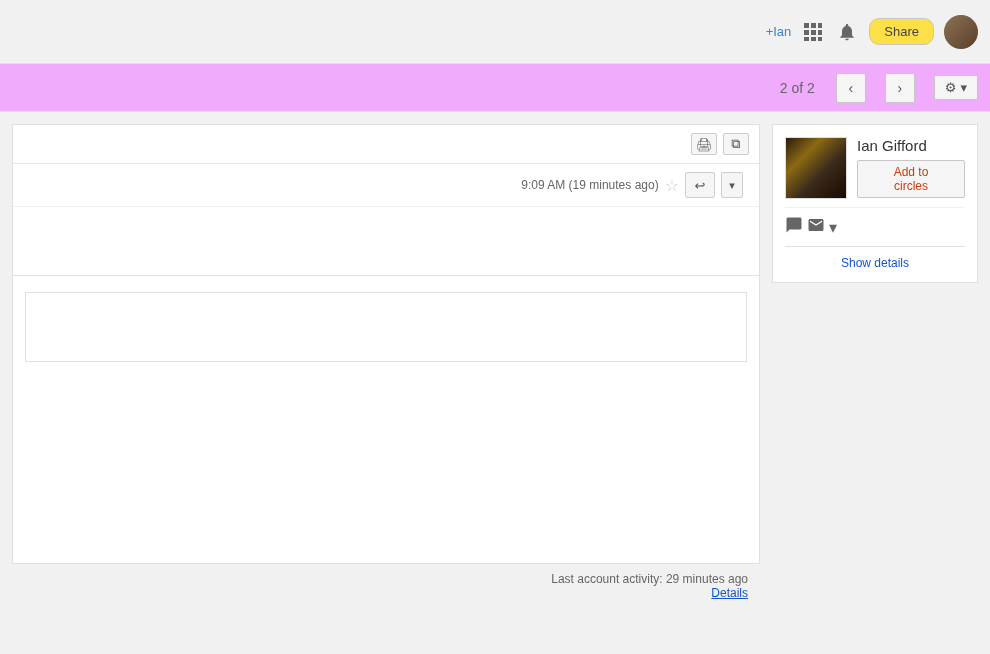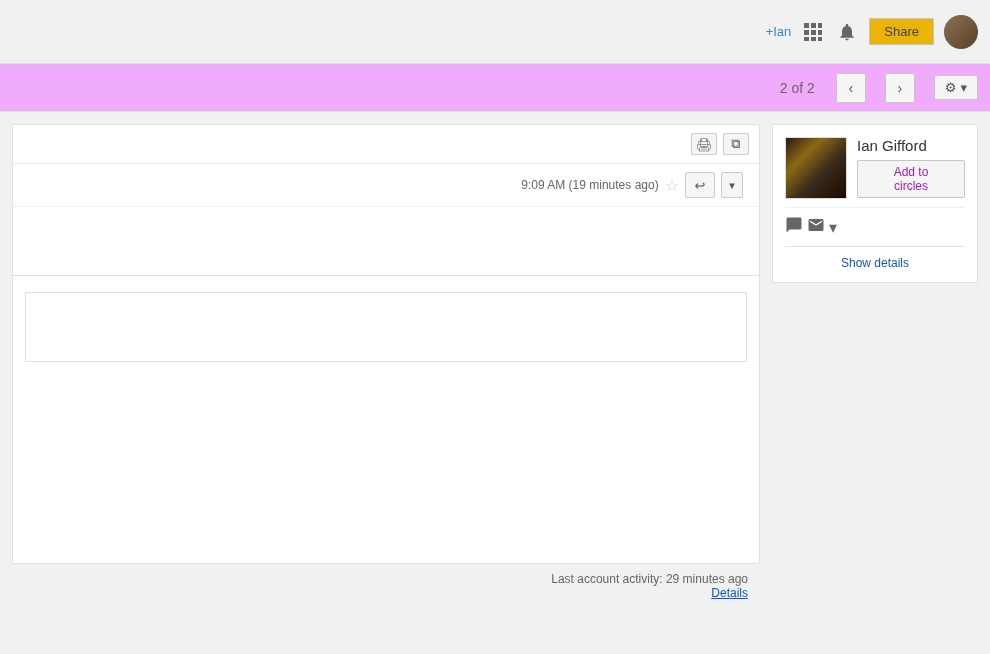--- a/index.html
+++ b/index.html
@@ -31,24 +31,24 @@
     }
     .bell-icon {
       width: 24px; height: 24px;
       display: flex; align-items: center; justify-content: center;
       cursor: pointer;
       color: #666;
       font-size: 18px;
     }
     .share-btn {
       border: 1px solid #c6c6c6;
-      background: #eab308;
+      background: #fde047;
       color: #444;
       padding: 5px 14px;
-      border-radius: 0;
+      border-radius: 10px;
       cursor: pointer;
       font-size: 13px;
     }
     .user-avatar {
       width: 34px; height: 34px;
       border-radius: 50%;
       background: #888;
       overflow: hidden;
       cursor: pointer;
     }
@@ -230,21 +230,21 @@
     .contact-info { flex: 1; }
     .contact-name {
       font-size: 15px;
       color: #333;
       font-weight: normal;
       margin-bottom: 6px;
     }
     .add-circles-btn {
       border: 1px solid #c6c6c6;
       background: #f5f5f5;
-      color: #a21caf;
+      color: #c2410c;
       padding: 4px 22px;
       font-size: 12px;
       cursor: pointer;
       border-radius: 2px;
     }
     .contact-actions {
       display: flex;
       gap: 4px;
       align-items: center;
       margin-top: 8px;

